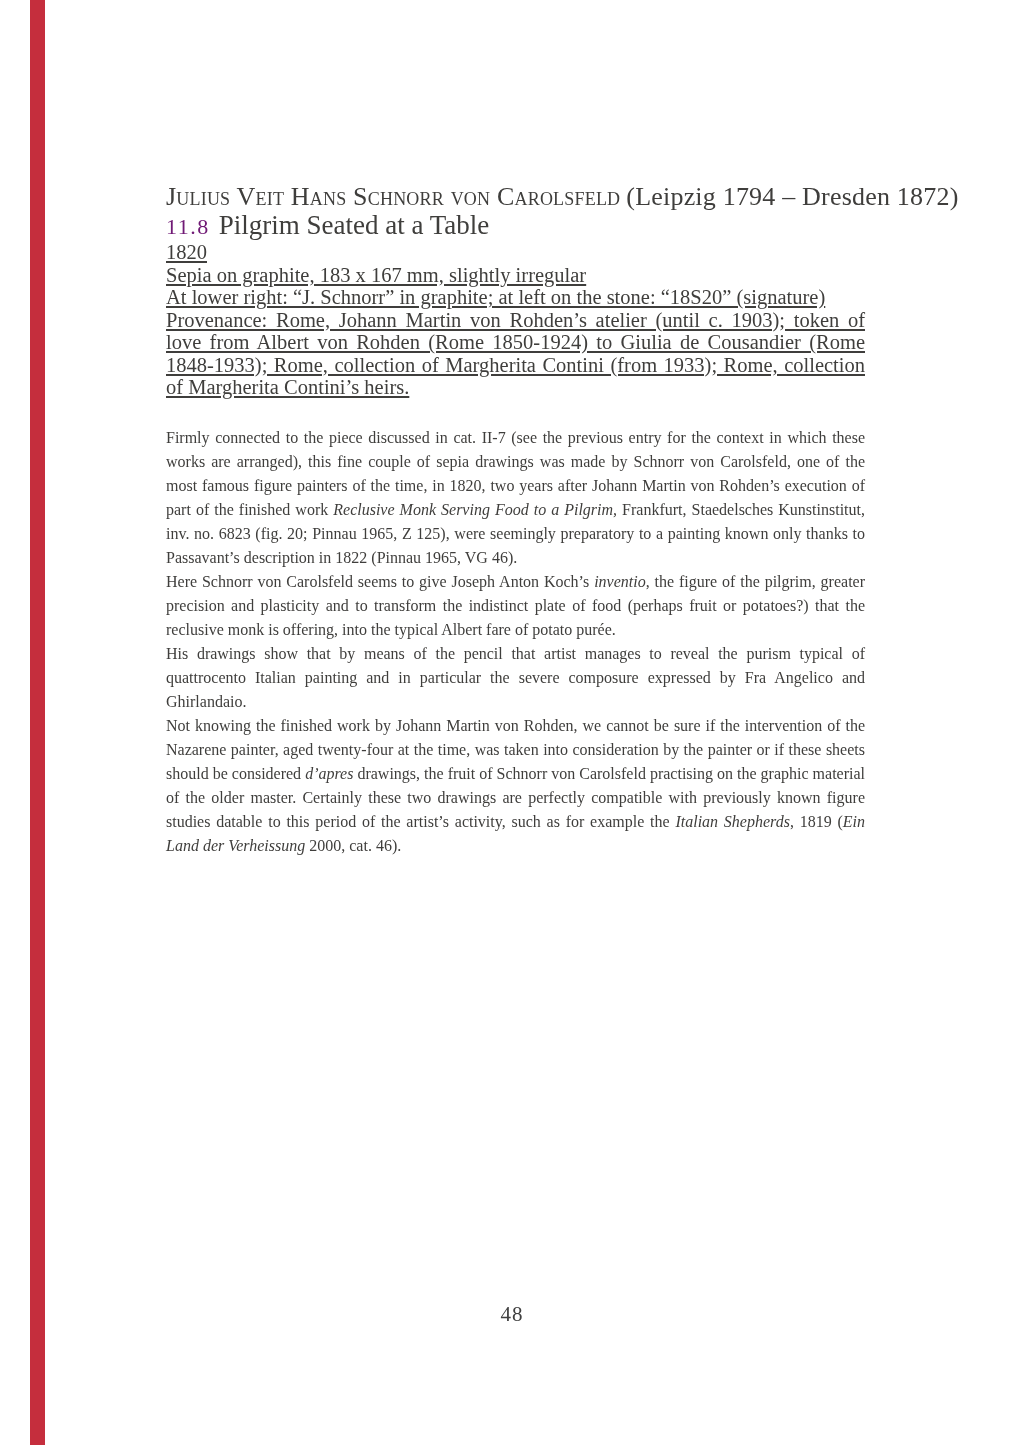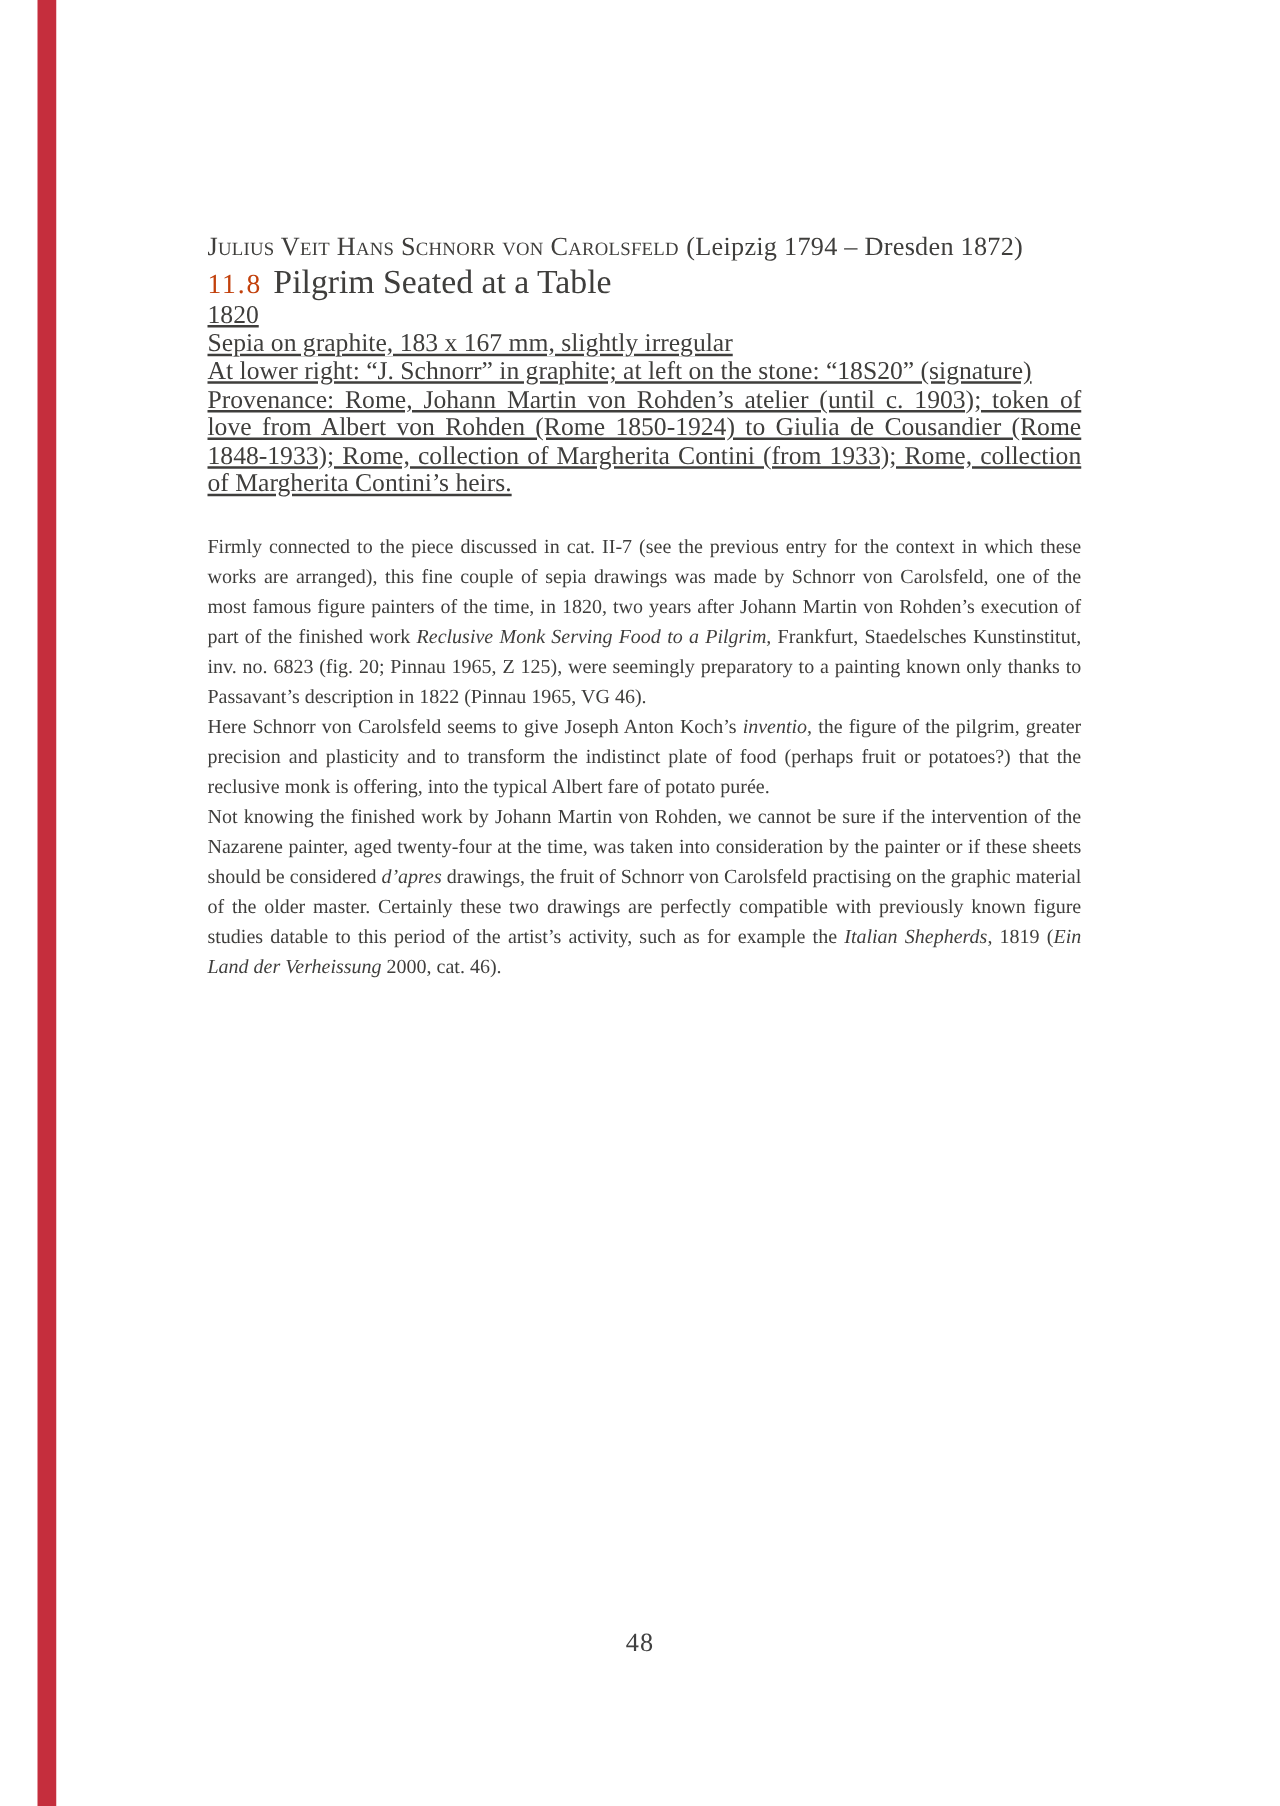--- a/index.html
+++ b/index.html
@@ -23,21 +23,21 @@
     height: 1445px;
   }
   .textblock {
     position: absolute;
     left: 166px;
     top: 183px;
     width: 699px;
     color: #3f3e3c;
   }
   .artist-line {
-    font-size: 21px;
+    font-size: 26px;
     line-height: 28px;
     white-space: nowrap;
     letter-spacing: 0.2px;
   }
   .artist-name {
     font-variant: small-caps;
   }
   .artist-dates {
     margin-left: 6px;
   }
@@ -94,33 +94,34 @@
 
   <div class="edge-stripe" style="background: rgb(197, 46, 61);"></div>
 
   <div class="textblock">
 
     <div class="artist-line">
       <span class="artist-name">Julius Veit Hans Schnorr von Carolsfeld</span><span class="artist-dates">(Leipzig 1794 – Dresden 1872)</span>
     </div>
 
     <div class="title-line">
-      <span class="cat-num" style="color: #c2410c;">11.8</span><span class="artwork-title">Pilgrim Seated at a Table</span>
+      <span class="cat-num" style="color: #701a75;">11.8</span><span class="artwork-title">Pilgrim Seated at a Table</span>
     </div>
 
     <div class="meta">
       <p>1820</p>
       <p>Sepia on graphite, 183 x 167 mm, slightly irregular</p>
       <p>At lower right: “J. Schnorr” in graphite; at left on the stone: “18S20” (signature)</p>
       <p class="just">Provenance: Rome, Johann Martin von Rohden’s atelier (until c. 1903); token of love from Albert von Rohden (Rome 1850-1924) to Giulia de Cousandier (Rome 1848-1933); Rome, collection of Margherita Contini (from 1933); Rome, collection of Margherita Contini’s heirs.</p>
     </div>
 
     <div class="body-text">
       <p><span>Firmly connected to the piece discussed in cat. II-7 (see the previous entry for the context in which these works are arranged), this fine couple of sepia drawings was made by Schnorr von Carolsfeld, one of the most famous figure painters of the time, in 1820, two years after Johann Martin von Rohden’s execution of part of the finished work </span><i>Reclusive Monk Serving Food to a Pilgrim,</i><span> Frankfurt, Staedelsches Kunstinstitut, inv. no. 6823 (fig. 20; Pinnau 1965, Z 125), were seemingly preparatory to a painting known only thanks to Passavant’s description in 1822 (Pinnau 1965, VG 46).</span></p>
       <p><span>Here Schnorr von Carolsfeld seems to give Joseph Anton Koch’s </span><i>inventio</i><span>, the figure of the pilgrim, greater precision and plasticity and to transform the indistinct plate of food (perhaps fruit or potatoes?) that the reclusive monk is offering, into the typical Albert fare of potato purée.</span></p>
+      <p><span>His drawings show that by means of the pencil that artist manages to reveal the purism typical of quattrocento Italian painting and in particular the severe composure expressed by Fra Angelico and Ghirlandaio.</span></p>
       <p><span>Not knowing the finished work by Johann Martin von Rohden, we cannot be sure if the intervention of the Nazarene painter, aged twenty-four at the time, was taken into consideration by the painter or if these sheets should be considered </span><i>d’apres</i><span> drawings, the fruit of Schnorr von Carolsfeld practising on the graphic material of the older master. Certainly these two drawings are perfectly compatible with previously known figure studies datable to this period of the artist’s activity, such as for example the </span><i>Italian Shepherds</i><span>, 1819 (</span><i>Ein Land der Verheissung</i><span> 2000, cat. 46).</span></p>
     </div>
 
   </div>
 
   <div class="pagenum">48</div>
 
 </div>
 
 </body></html>

